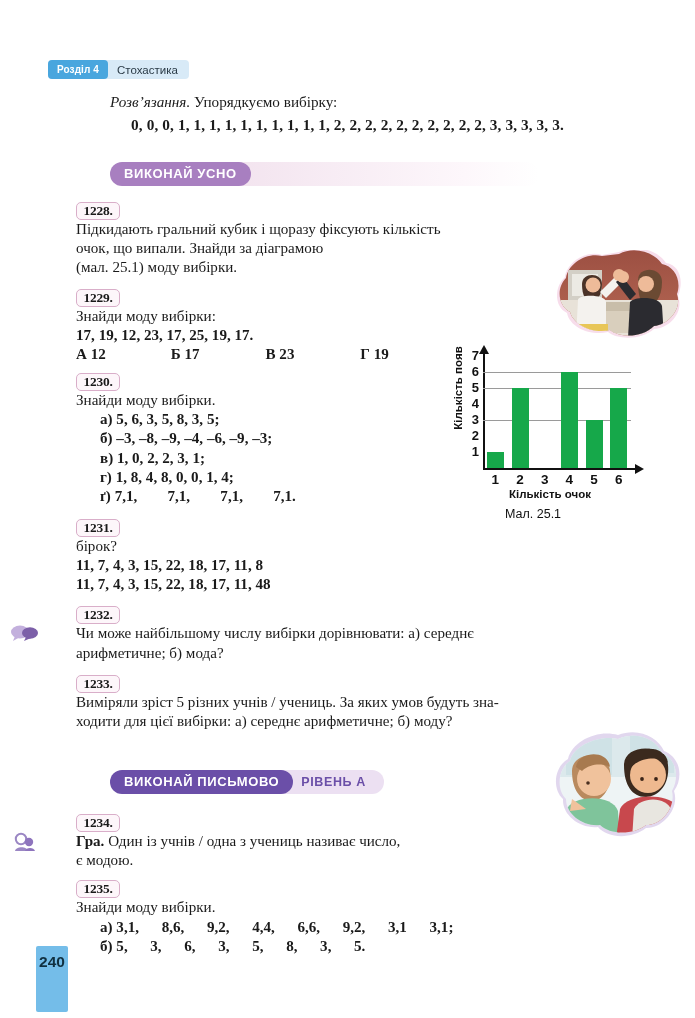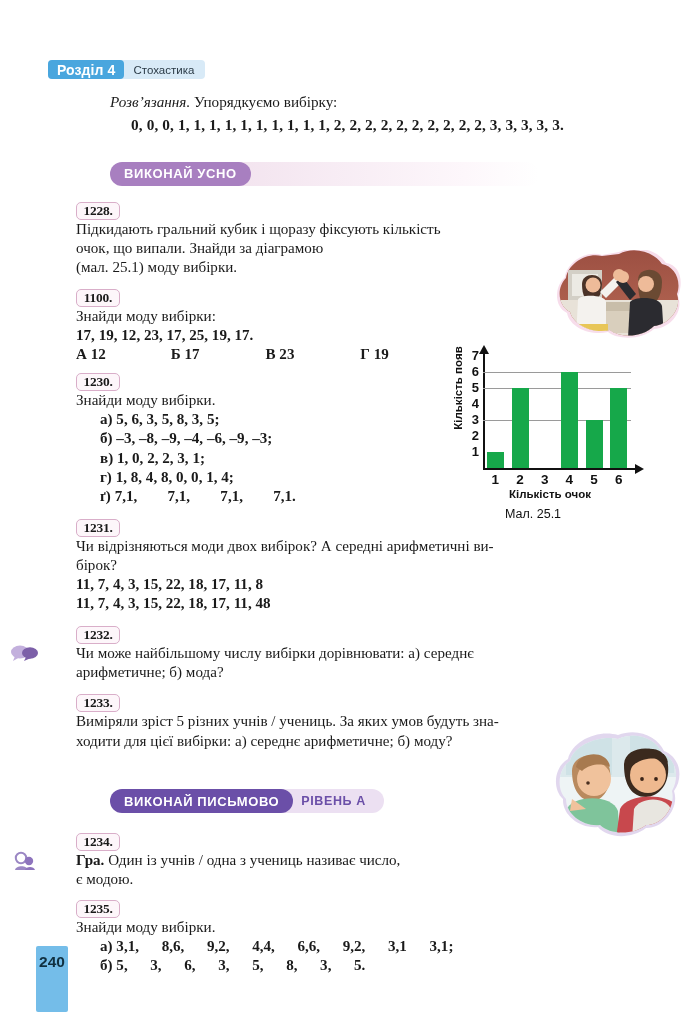--- a/index.html
+++ b/index.html
@@ -21,21 +21,21 @@
     display: flex; align-items: stretch;
     height: 19px;
     background: #d8eaf7;
     border-radius: 4px;
   }
   .runhead-chip {
     background: #49a6de;
     color: #ffffff;
     font-family: "Liberation Sans", sans-serif;
     font-weight: bold;
-    font-size: 14px;
+    font-size: 10px;
     letter-spacing: .1px;
     padding: 0 9px;
     display: flex; align-items: center;
     border-radius: 4px;
   }
   .runhead-title {
     color: #2a3a46;
     font-family: "Liberation Sans", sans-serif;
     font-size: 11.5px;
     padding: 0 11px 0 9px;
@@ -290,21 +290,21 @@
   <div class="ex" style="margin-top:14px;">
     <div class="ex-num">1228.</div>
     <div class="ex-body" style="padding-right:140px;">
       <div>Підкидають гральний кубик і щоразу фіксують кількість</div>
       <div>очок, що випали. Знайди за діаграмою</div>
       <div>(мал. 25.1) моду вибірки.</div>
     </div>
   </div>
 
   <div class="ex">
-    <div class="ex-num">1100.</div>
+    <div class="ex-num">1229.</div>
     <div class="ex-body" style="padding-right:240px;">
       <div>Знайди моду вибірки:</div>
       <div class="bold">17, 19, 12, 23, 17, 25, 19, 17.</div>
       <div class="ans-row" style="margin-left:0;">
         <span>А 12</span>
         <span>Б 17</span>
         <span>В 23</span>
         <span>Г 19</span>
       </div>
     </div>
@@ -318,21 +318,20 @@
       <div class="list-line">б) –3, –8, –9, –4, –6, –9, –3;</div>
       <div class="list-line">в) 1, 0, 2, 2, 3, 1;</div>
       <div class="list-line">г) 1, 8, 4, 8, 0, 0, 1, 4;</div>
       <div class="list-line" style="white-space:pre;">ґ) 7,1,        7,1,        7,1,        7,1.</div>
     </div>
   </div>
 
   <div class="ex" style="margin-top:10px;">
     <div class="ex-num">1231.</div>
     <div class="ex-body">
-      <div>Чи відрізняються моди двох вибірок? А середні арифметичні ви-</div>
       <div>бірок?</div>
       <div class="list-line" style="margin-left:0;">11, 7, 4, 3, 15, 22, 18, 17, 11, 8</div>
       <div class="list-line" style="margin-left:0;">11, 7, 4, 3, 15, 22, 18, 17, 11, 48</div>
     </div>
   </div>
 
   <div class="ex" style="margin-top:10px; position:relative;">
     <div class="ex-num">1232.</div>
     <div class="ex-body">
       <div>Чи може найбільшому числу вибірки дорівнювати: а) середнє</div>

